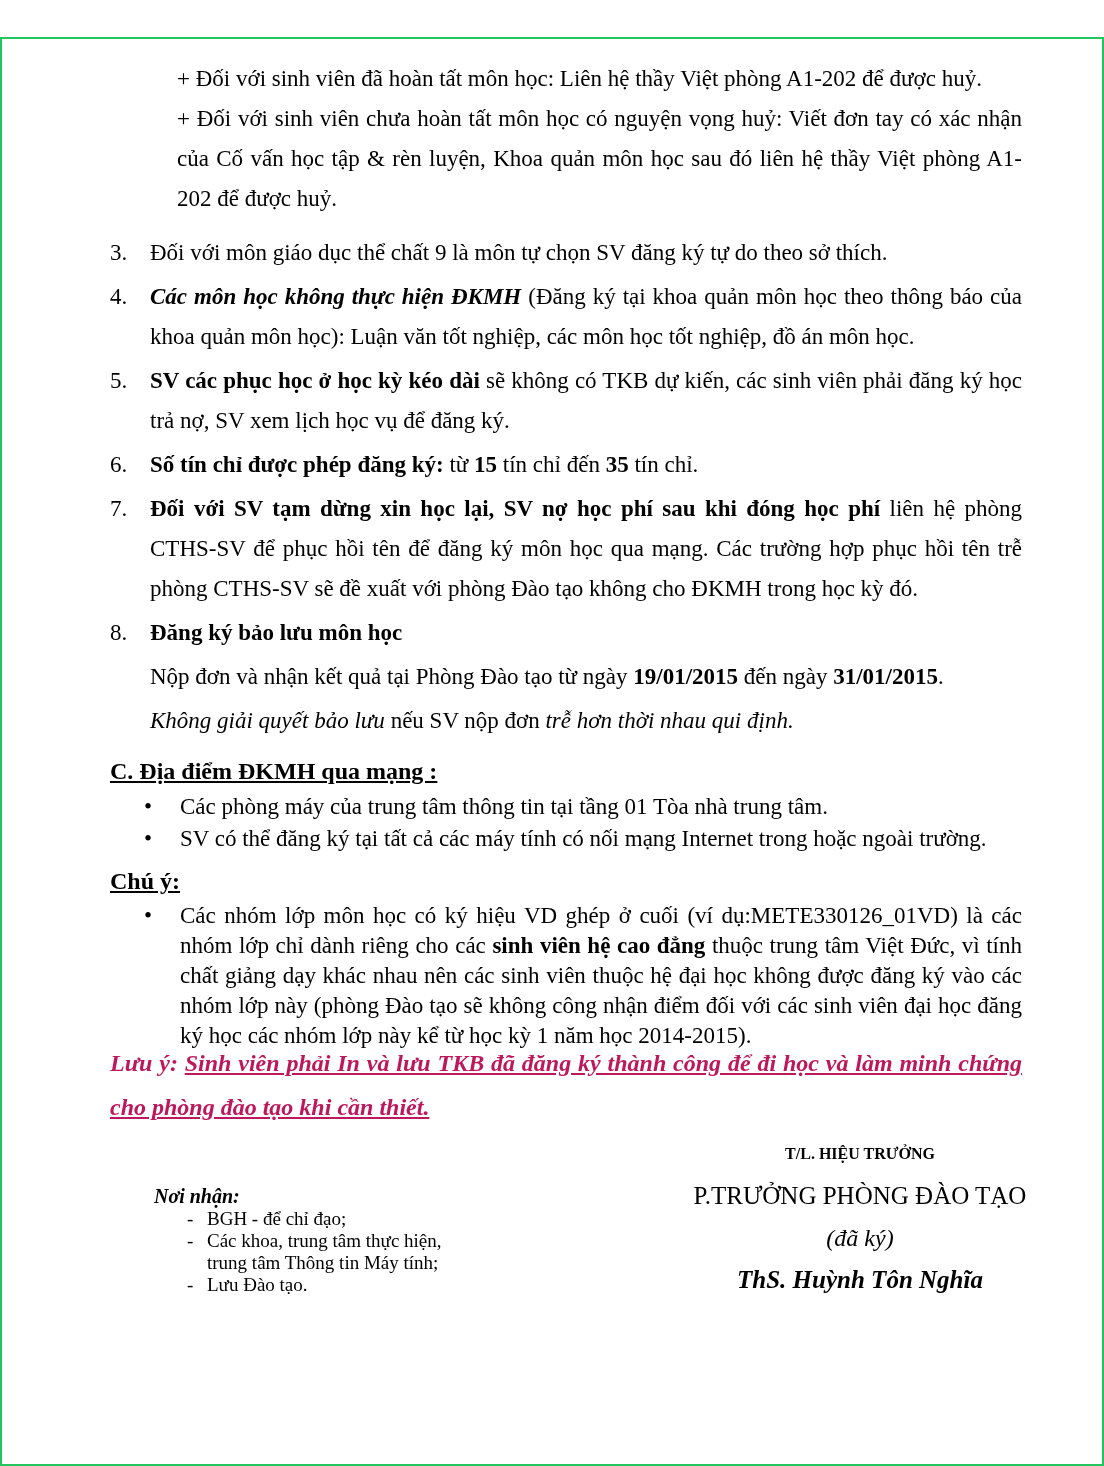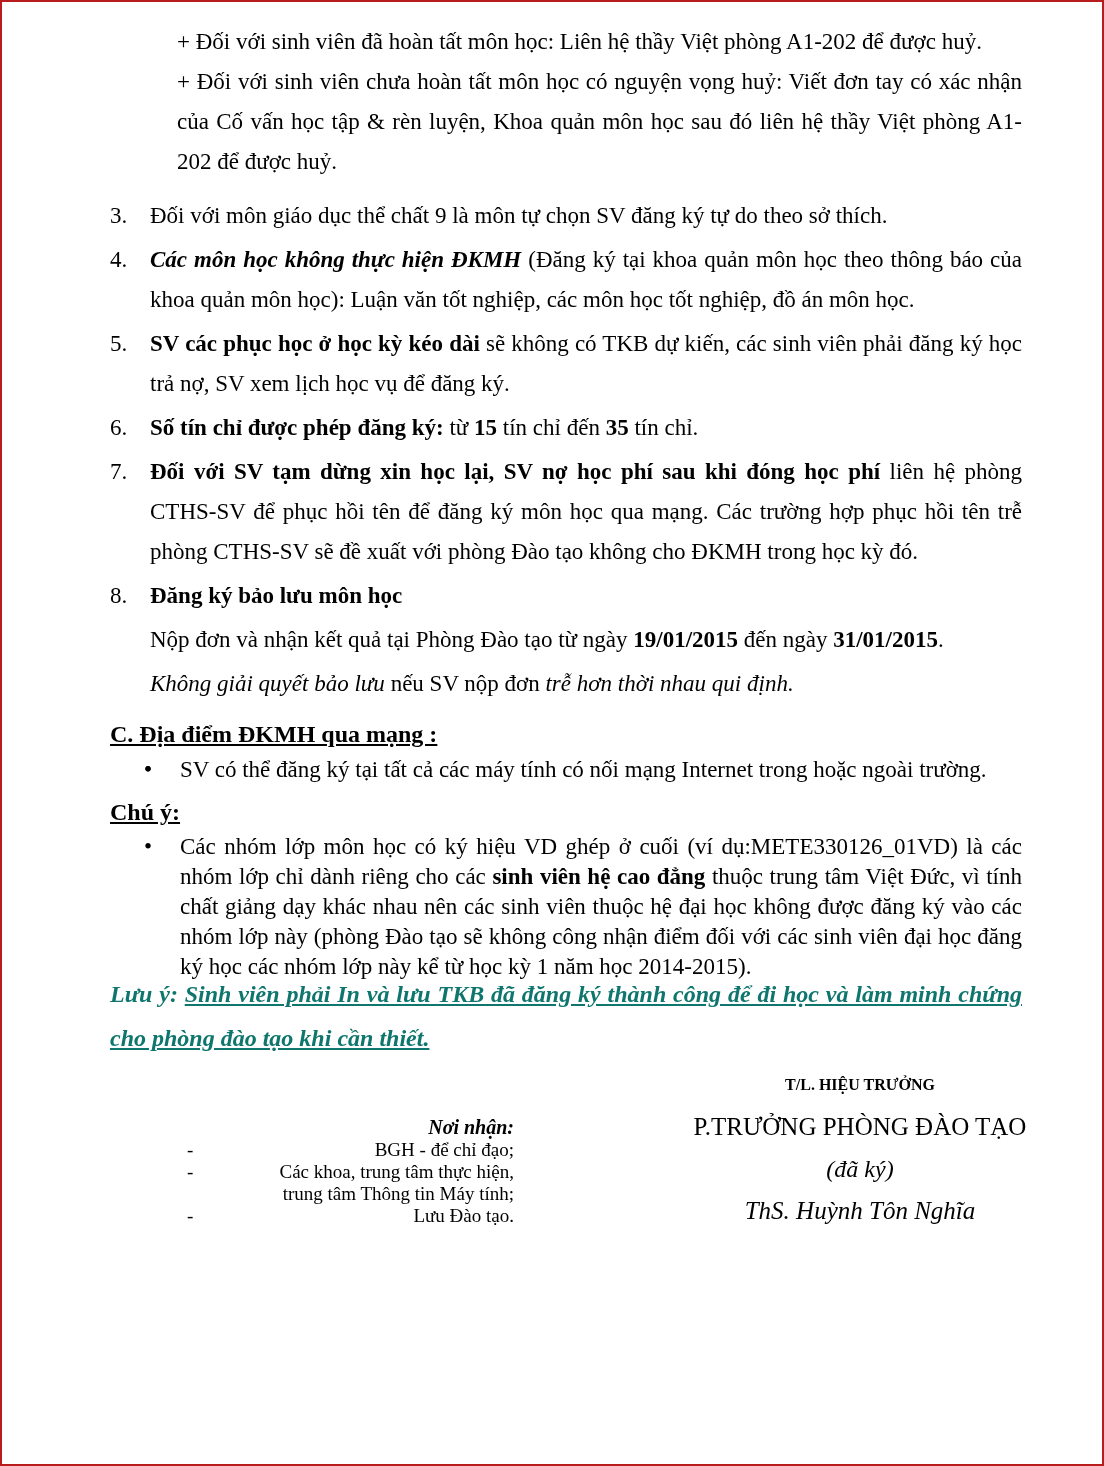--- a/index.html
+++ b/index.html
@@ -6,21 +6,22 @@
   html, body { width: 1104px; height: 1466px; }
   body {
     font-family: "Liberation Serif", "DejaVu Serif", serif;
     background: #ffffff;
     color: #000000;
     position: relative;
   }
   .page {
     position: absolute; inset: 0;
     background: #ffffff;
-    border: 2px solid #b91c1c;
+    border: 2px solid #22c55e;
+    margin-top: 37px;
   }
   .content {
     position: absolute;
     left: 108px; top: 2px;
     width: 912px;
     padding-top: 18px;
     font-size: 23px;
   }
   .dbl { line-height: 40px; text-align: justify; }
   .plus-para { margin-left: 67px; }
@@ -34,37 +35,37 @@
   .u { text-decoration: underline; }
   .section-header {
     font-size: 24px; font-weight: bold; text-decoration: underline;
     line-height: 40px; margin-top: 10px;
   }
   .chu-y-header { margin-top: 6px; }
   .bullet-row { position: relative; padding-left: 70px; line-height: 32px; text-align: justify; }
   .bullet-row .dot { position: absolute; left: 34px; top: 0; }
   .note-bullet { line-height: 30px; }
   .warning {
-    color: #0f766e; font-weight: bold; font-style: italic;
+    color: #be185d; font-weight: bold; font-style: italic;
     font-size: 24px; line-height: 44px; text-align: justify;
     margin-top: -10px;
   }
   .warning .u { text-decoration: underline; }
   .sign-area { position: relative; height: 260px; }
   .sign-block {
     position: absolute; left: 560px; top: 4px; width: 380px;
     text-align: center;
   }
   .sign-l1 { font-weight: bold; font-size: 16px; line-height: 42px; }
   .sign-l2 { font-weight: normal; font-size: 25px; line-height: 42px; }
   .sign-l3 { font-style: italic; font-size: 24px; line-height: 42px; }
-  .sign-l4 { font-weight: normal; font-style: italic; font-size: 25px; line-height: 42px; }
+  .sign-l4 { font-weight: bold; font-style: italic; font-size: 25px; line-height: 42px; }
   .recipients {
     position: absolute; left: 44px; top: 56px;
-    font-size: 19px; width: 360px; text-align: right;
+    font-size: 19px; width: 360px;
   }
   .recipients .rec-header { font-weight: bold; font-style: italic; font-size: 20px; line-height: 23px; }
   .rec-row { position: relative; padding-left: 53px; line-height: 22px; }
   .rec-row .dash { position: absolute; left: 33px; top: 0; }
 </style>
 </head>
 <body>
 
 <div class="page">
   <div class="content">
@@ -101,21 +102,21 @@
       <span>Nộp đơn và nhận kết quả tại Phòng Đào tạo từ ngày </span><span class="b">19/01/2015</span><span> đến ngày </span><span class="b">31/01/2015</span><span>.</span>
     </div>
 
     <div class="dbl sub-line">
       <span class="i">Không giải quyết bảo lưu</span><span> nếu SV nộp đơn </span><span class="i">trễ hơn thời nhau qui định.</span>
     </div>
 
     <h3 class="section-header">C. Địa điểm ĐKMH qua mạng :</h3>
 
     <div class="bullet-row">
-      <span class="dot">•</span>
+      <span class="dot">•</span><span>Các phòng máy của trung tâm thông tin tại tầng 01 Tòa nhà trung tâm.</span>
     </div>
     <div class="bullet-row">
       <span class="dot">•</span><span>SV có thể đăng ký tại tất cả các máy tính có nối mạng Internet trong hoặc ngoài trường.</span>
     </div>
 
     <h3 class="section-header chu-y-header">Chú ý:</h3>
 
     <div class="bullet-row note-bullet">
       <span class="dot">•</span><span>Các nhóm lớp môn học có ký hiệu VD ghép ở cuối (ví dụ:METE330126_01VD) là các nhóm lớp chỉ dành riêng cho các </span><span class="b">sinh viên hệ cao đẳng</span><span> thuộc trung tâm Việt Đức, vì tính chất giảng dạy khác nhau nên các sinh viên thuộc hệ đại học không được đăng ký vào các nhóm lớp này (phòng Đào tạo sẽ không công nhận điểm đối với các sinh viên đại học đăng ký học các nhóm lớp này kể từ học kỳ 1 năm học 2014-2015).</span>
     </div>

